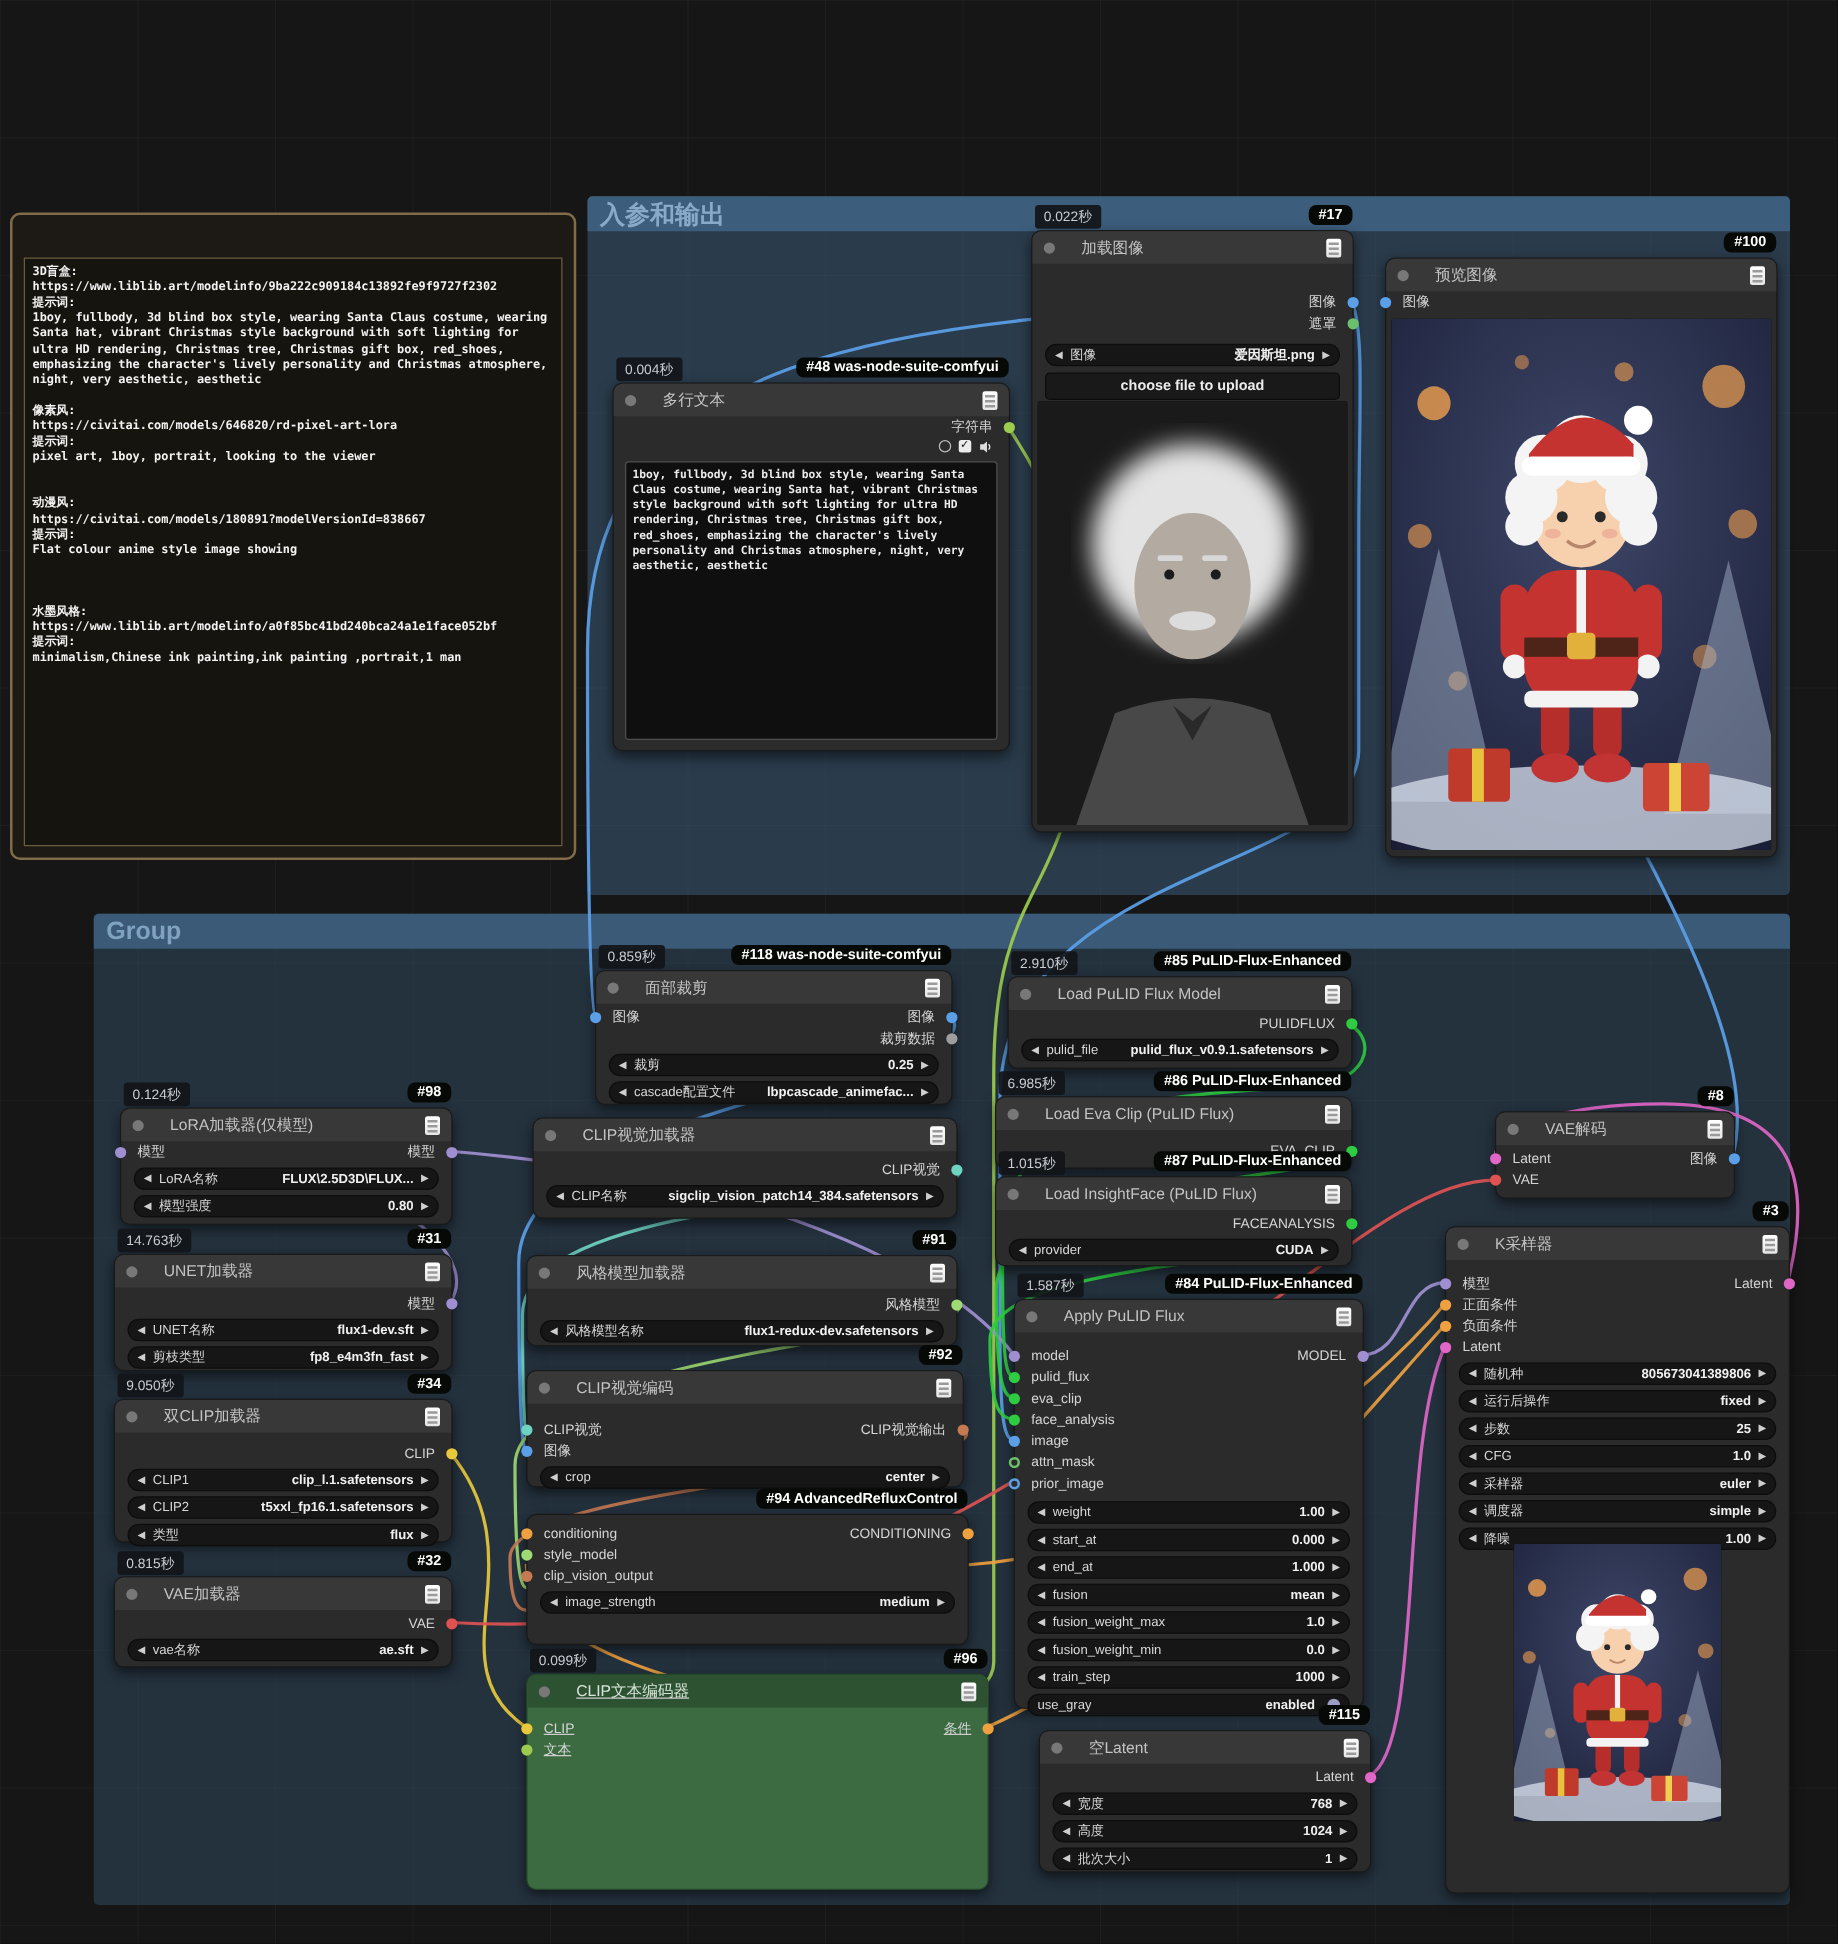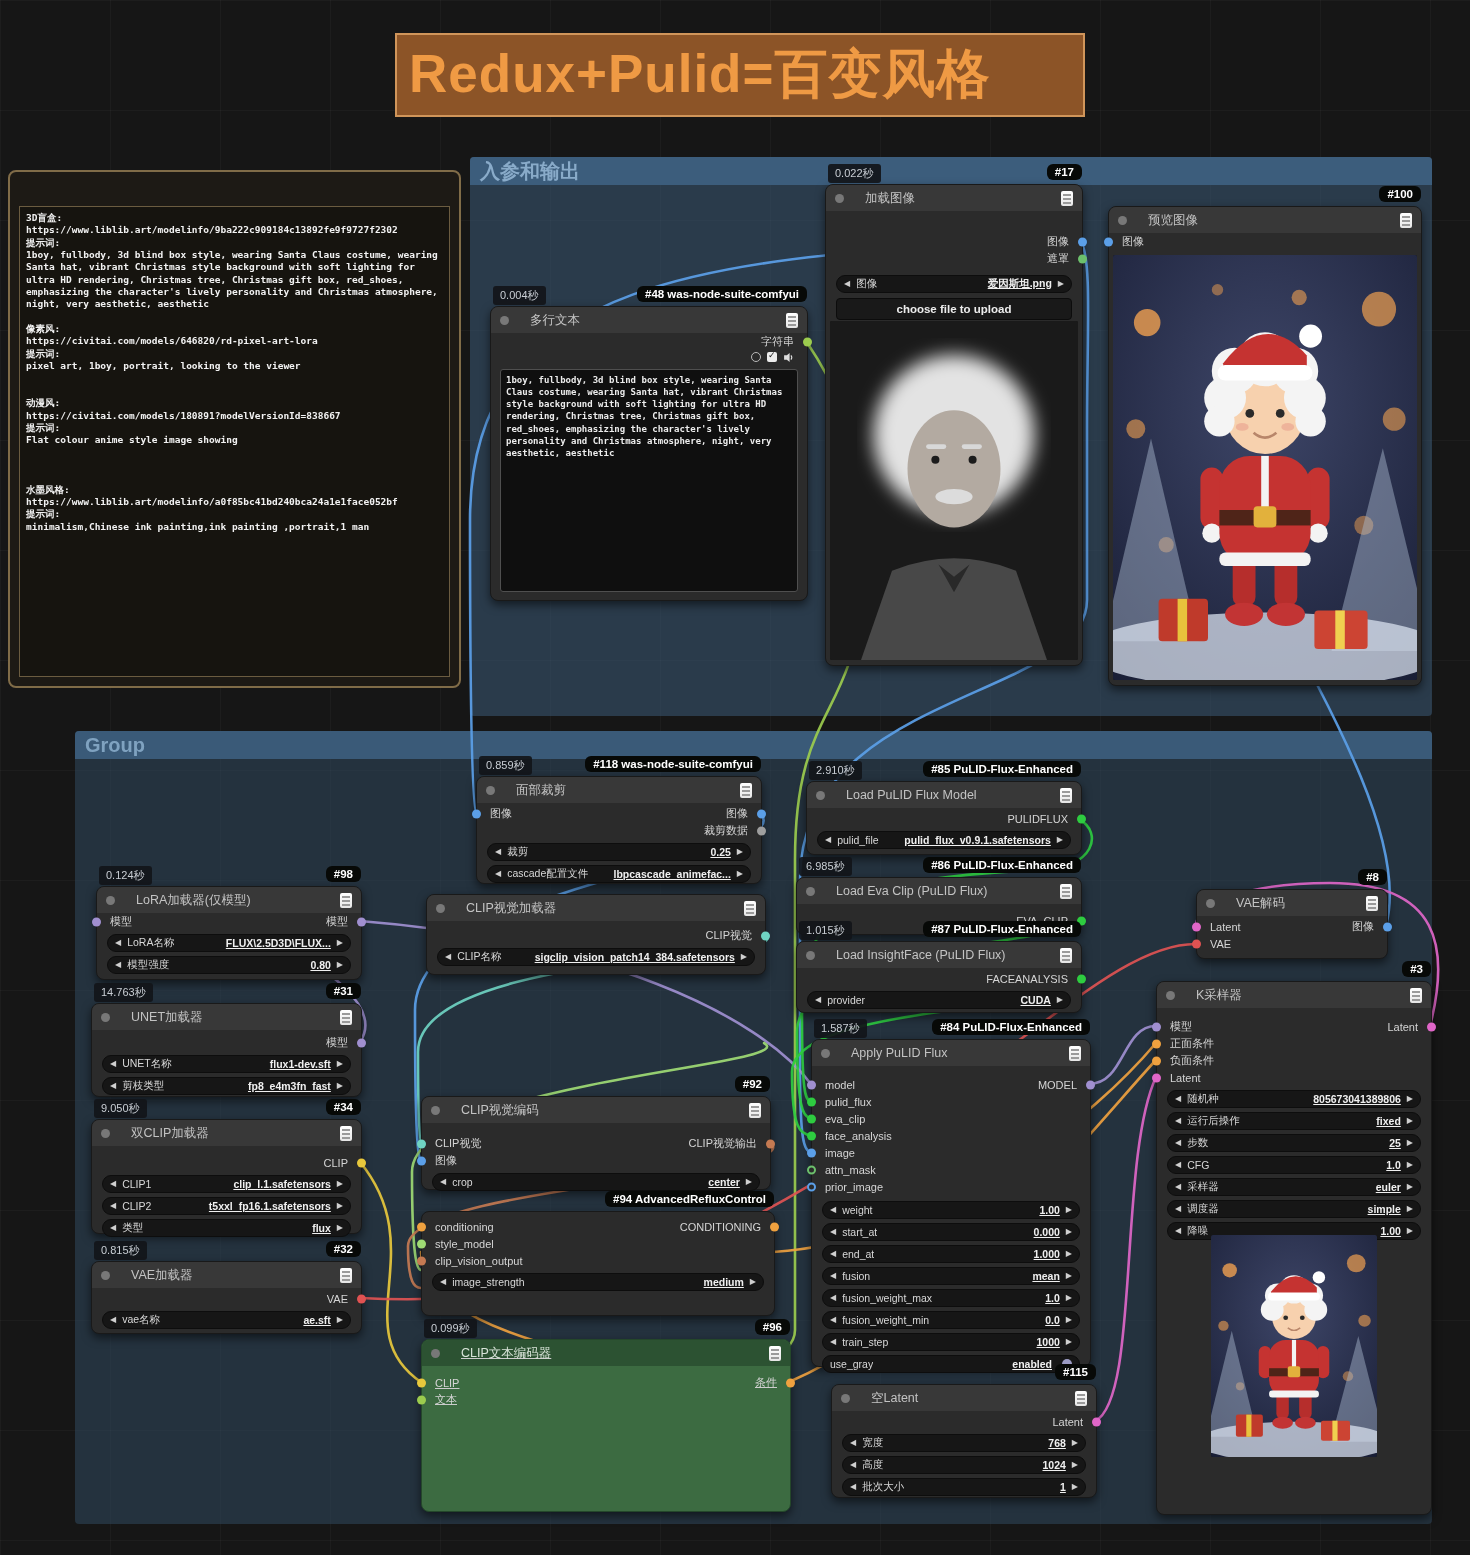--- a/index.html
+++ b/index.html
@@ -44,21 +44,21 @@
   .ring{width:5px;height:5px;background:#2b2b2b;border:2px solid;}
   .c-model{background:#a08fd0;} .c-clip{background:#e8c83c;} .c-vae{background:#e05252;}
   .c-cond{background:#efa13f;} .c-latent{background:#e066c8;} .c-image{background:#5b9fe8;}
   .c-mask{background:#6cc06c;} .c-string{background:#9ccc4e;} .c-pgreen{background:#2ecc40;}
   .c-cvis{background:#6fd3c2;} .c-cvout{background:#c57a52;} .c-smodel{background:#9fdb74;}
   .c-gray{background:#9e9e9e;}
   .ring.r-g{background:#2b2b2b;border-color:#6cc06c;} .ring.r-b{background:#2b2b2b;border-color:#5b9fe8;}
   .widget{display:flex;align-items:center;height:16px;background:#161616;border:1px solid #0d0d0d;
     border-radius:9px;margin:4px 10px 0 10px;padding:0 7px;font-size:10.5px;color:#d8d8d8;gap:6px;}
   .widget .wl{white-space:nowrap;overflow:hidden;}
-  .widget .wv{margin-left:auto;font-weight:bold;color:#f0f0f0;white-space:nowrap;text-decoration:underline;}
+  .widget .wv{margin-left:auto;font-weight:bold;color:#f0f0f0;white-space:nowrap;}
   .arr{font-size:8px;color:#cfcfcf;flex:none;line-height:1;}
   .arr.al::before{content:"◀";} .arr.ar::before{content:"▶";}
   .tgl{width:10px;height:10px;border-radius:50%;background:#9c9cc4;flex:none;margin-left:4px;}
   .btn{display:block;background:#191919;border:1px solid #0c0c0c;border-radius:4px;margin:5px 10px 0 10px;
     height:20px;line-height:20px;text-align:center;font-weight:bold;color:#ececec;font-size:11.5px;}
   .imgbox{position:absolute;overflow:hidden;border-radius:2px;background:#111;}
   .imgbox svg{display:block;width:100%;height:100%;}
   .ta{position:absolute;left:9px;right:9px;top:62px;bottom:8px;background:#0f0f0f;border:1px solid #4f4f4f;
     border-radius:3px;color:#ececec;font:bold 9px/1.35 "DejaVu Sans Mono","Liberation Mono",monospace;
     padding:4px 5px;white-space:pre-wrap;overflow:hidden;}
@@ -111,23 +111,20 @@
     <path d="M789,1382 C950,1312 1098,1122 1156,1060" stroke="#efa13f"></path>
     <path d="M773,1252 C950,1240 1098,1112 1156,1043" stroke="#efa13f"></path>
     <path d="M1080,820 C1102,832 1096,868 1040,870 C860,878 802,902 802,1012 C802,1092 805,1101 811,1101" stroke="#2ecc40"></path>
     <path d="M1080,920 C1100,942 797,940 797,1032 C797,1108 803,1118 811,1118" stroke="#2ecc40"></path>
     <path d="M1080,980 C1094,1012 792,1002 792,1072 C792,1128 800,1135 811,1135" stroke="#2ecc40"></path>
     <path d="M764,935 C806,960 418,950 418,1052 C418,1128 420,1143 421,1143" stroke="#6fd3c2"></path>
     <path d="M764,1043 C806,1066 412,1082 412,1172 C412,1258 417,1270 421,1270" stroke="#9fdb74"></path>
     <path d="M771,1143 C806,1176 408,1186 408,1246 C408,1284 415,1288 421,1288" stroke="#c57a52"></path>
   </svg>
 
-  <div id="banner">
-      <span>Redux+Pulid=百变风格</span>
-    </div>
 
   <div id="note">
     <div class="ntbody">3D盲盒:
 https://www.liblib.art/modelinfo/9ba222c909184c13892fe9f9727f2302
 提示词:
 1boy, fullbody, 3d blind box style, wearing Santa Claus costume, wearing Santa hat, vibrant Christmas style background with soft lighting for ultra HD rendering, Christmas tree, Christmas gift box, red_shoes, emphasizing the character's lively personality and Christmas atmosphere, night, very aesthetic, aesthetic
 
 像素风:
 https://civitai.com/models/646820/rd-pixel-art-lora
 提示词:
@@ -440,20 +437,39 @@
         <i class="dot r c-cvis"></i>
       </div>
     <div class="widget">
         <span class="arr al"></span>
         <span class="wl">CLIP名称</span>
         <span class="wv">sigclip_vision_patch14_384.safetensors</span>
         <span class="arr ar"></span>
       </div>
   </div>
 
+  <div class="node" style="left:421px;top:1004px;width:343px;height:71px;">
+    <div class="id-badge">#91</div>
+    <div class="nhead">
+        <span class="cdot"></span>
+        <span>风格模型加载器</span>
+        <span class="doc"></span>
+      </div>
+    <div class="prow" style="margin-top:4px;">
+        <span></span>
+        <span>风格模型</span>
+        <i class="dot r c-smodel"></i>
+      </div>
+    <div class="widget">
+        <span class="arr al"></span>
+        <span class="wl">风格模型名称</span>
+        <span class="wv">flux1-redux-dev.safetensors</span>
+        <span class="arr ar"></span>
+      </div>
+  </div>
 
   <div class="node" style="left:421px;top:1096px;width:348px;height:92px;">
     <div class="id-badge">#92</div>
     <div class="nhead">
         <span class="cdot"></span>
         <span>CLIP视觉编码</span>
         <span class="doc"></span>
       </div>
     <div class="prow" style="margin-top:12px;">
         <span>CLIP视觉</span>

